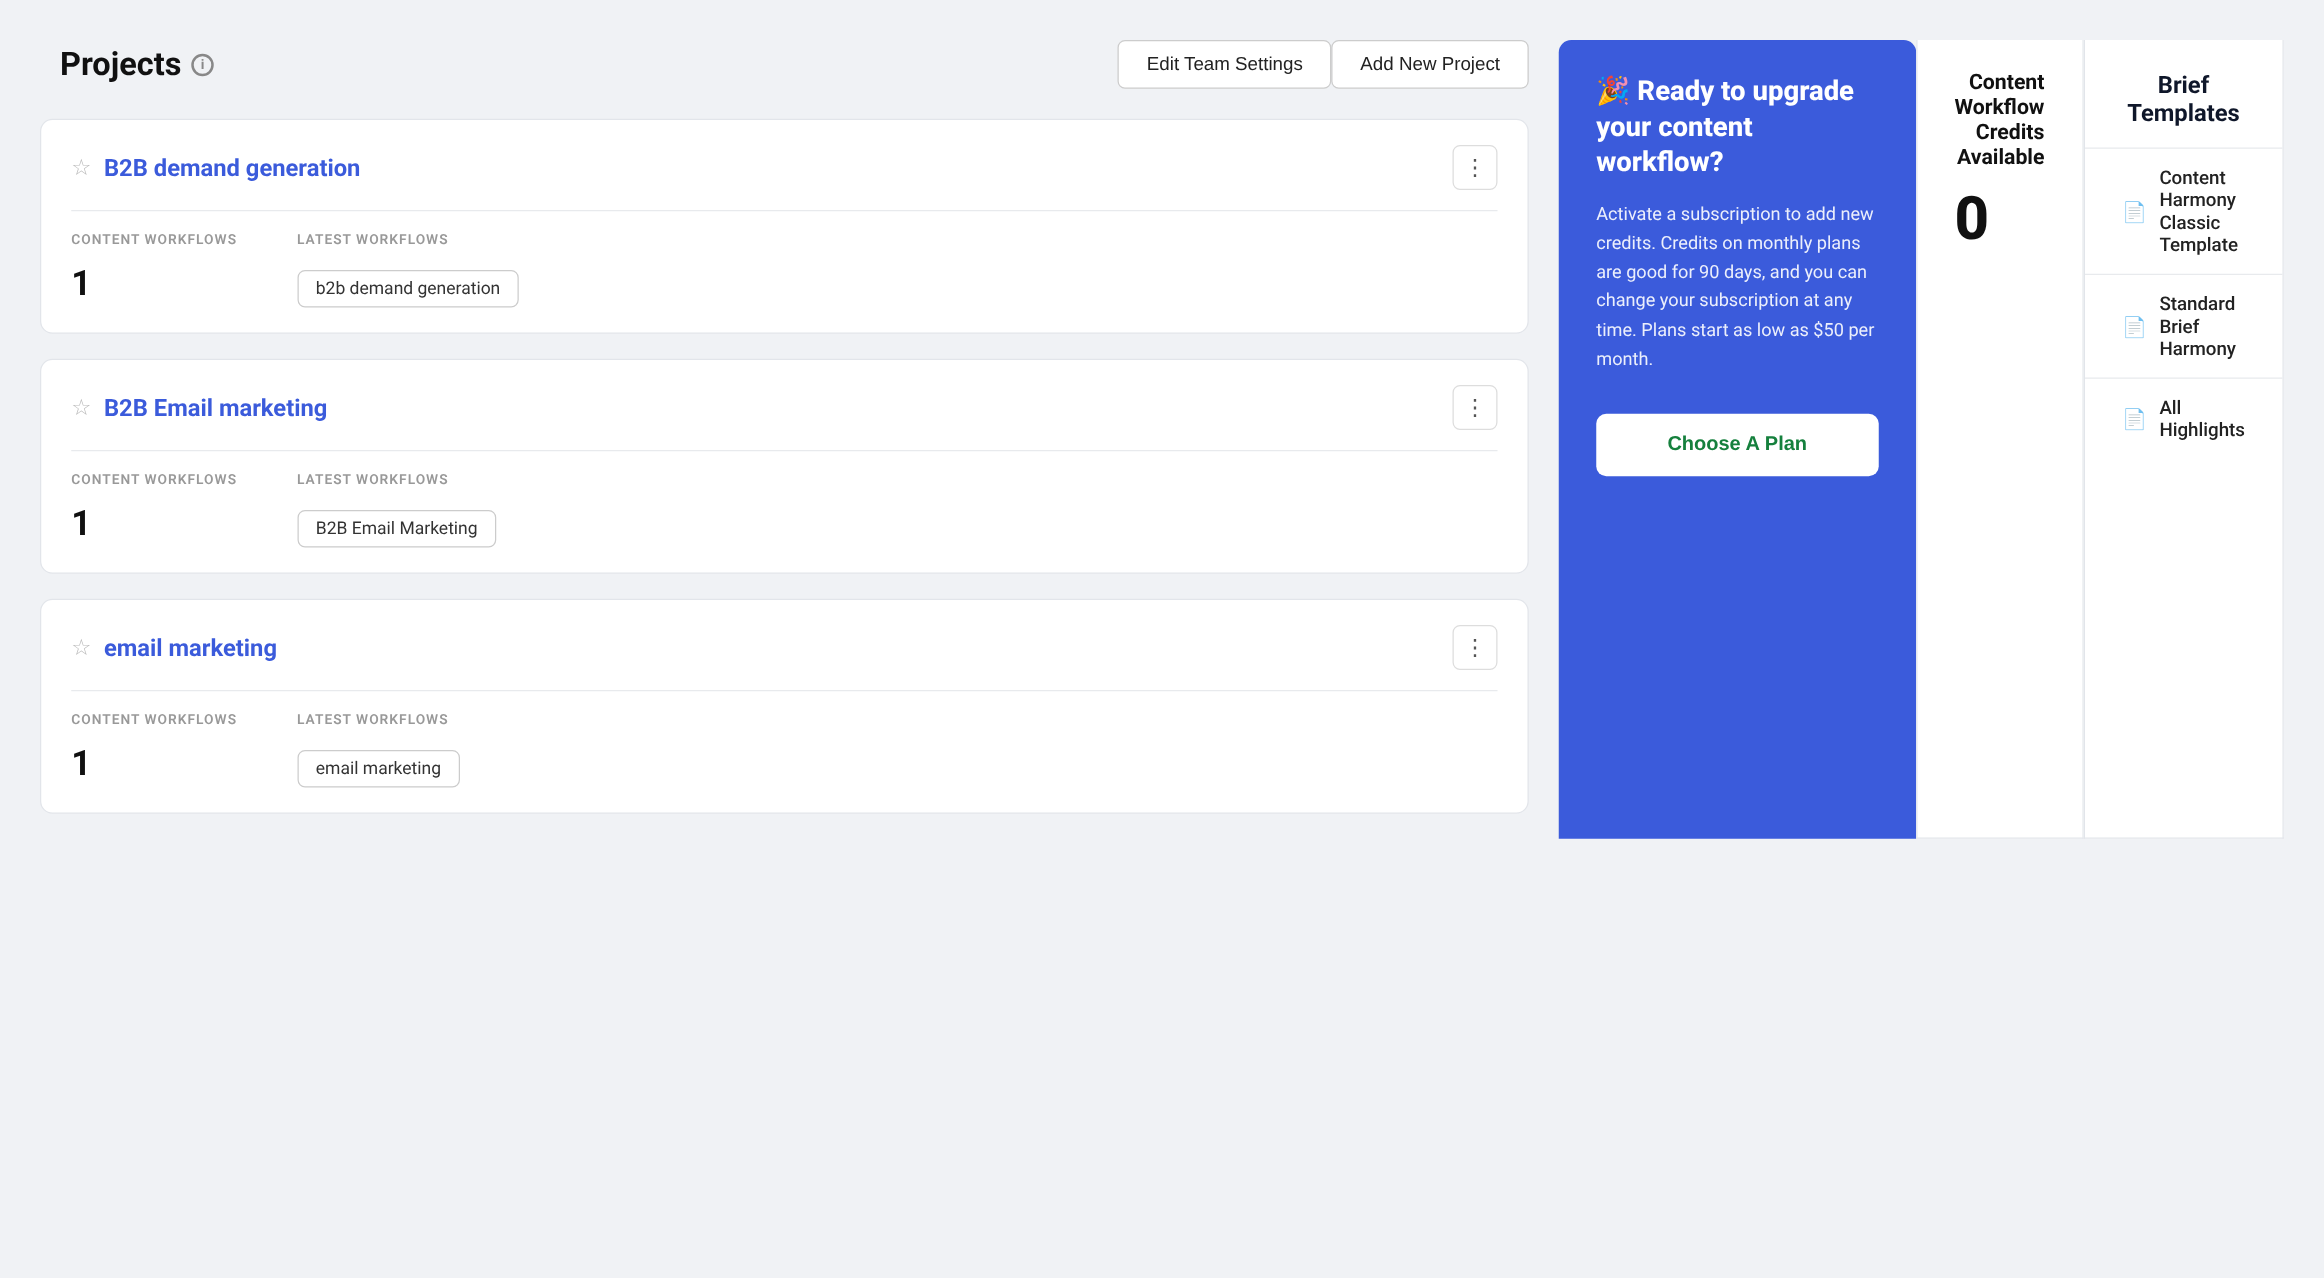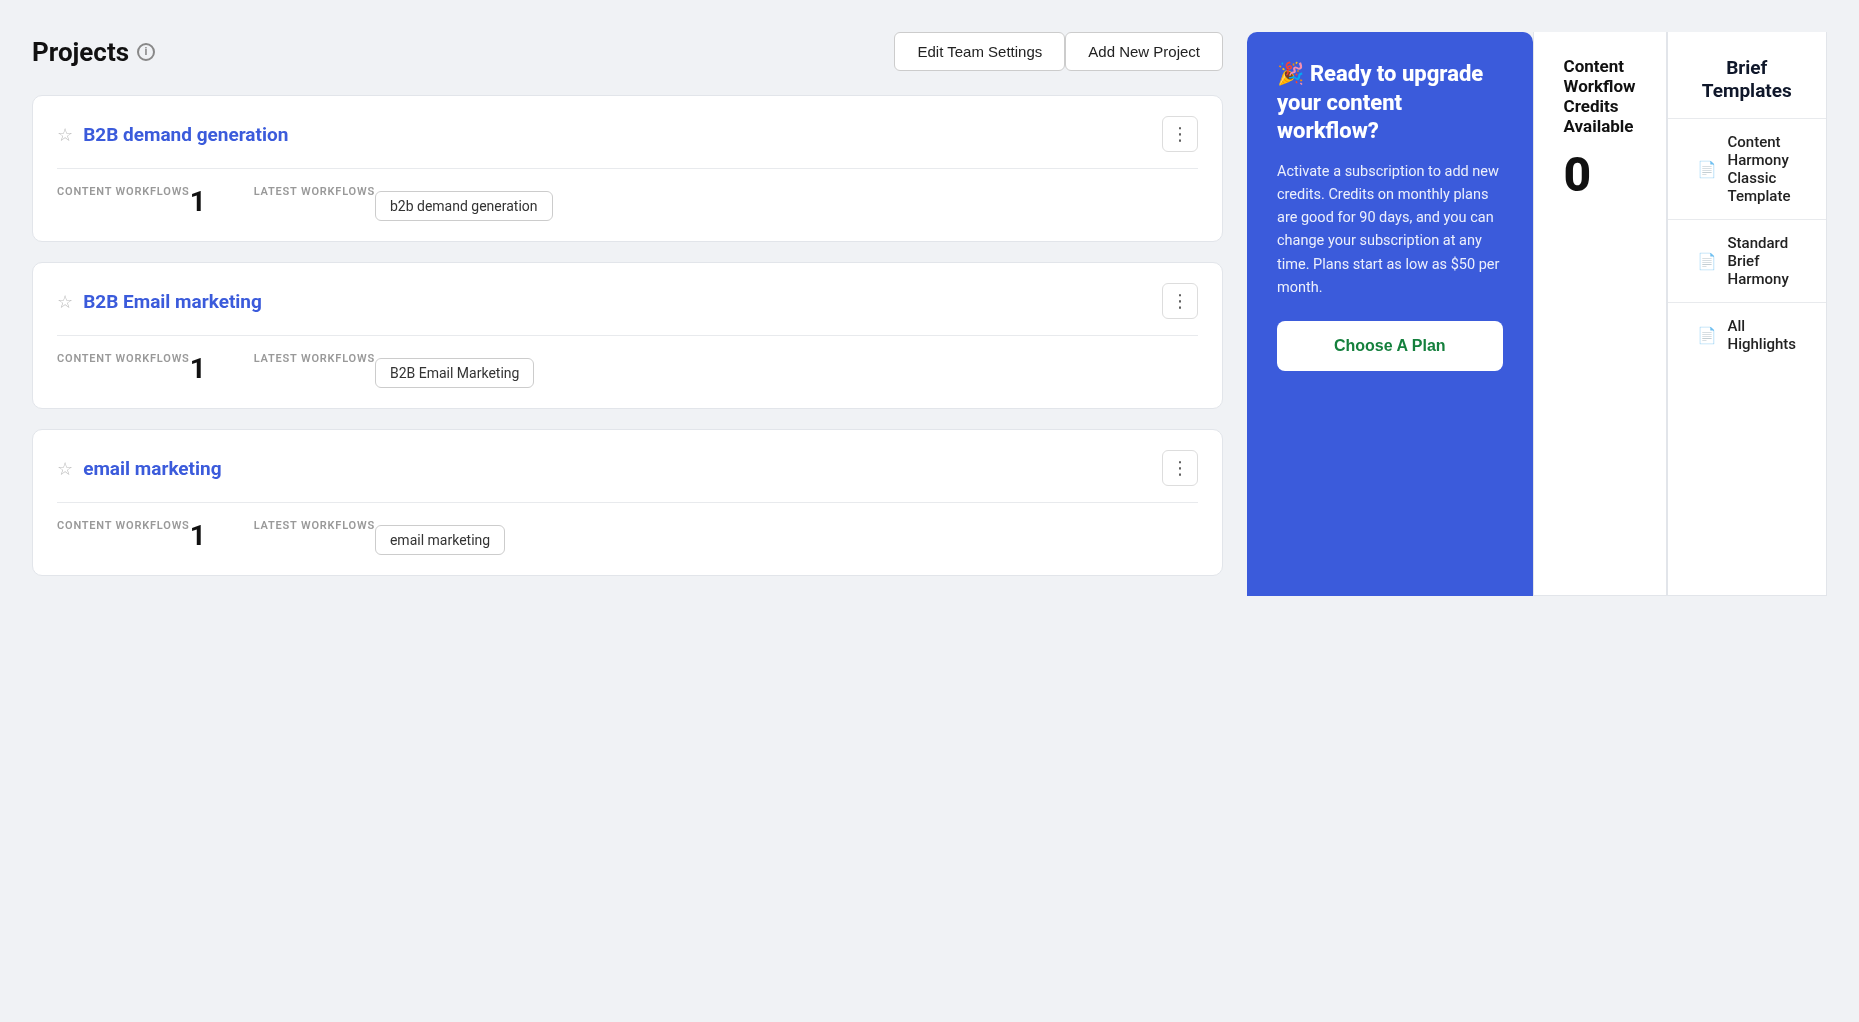--- a/index.html
+++ b/index.html
@@ -16,20 +16,21 @@
     }
     .left-panel {
       flex: 1;
       min-width: 0;
     }
     .page-header {
       display: flex;
       align-items: center;
       justify-content: space-between;
       margin-bottom: 24px;
+      margin-left: 16px;
     }
     .page-title-group {
       display: flex;
       align-items: center;
       gap: 8px;
     }
     .page-title {
       font-size: 26px;
       font-weight: 700;
       color: #111;
@@ -108,22 +109,22 @@
       border-top: 1px solid #e8eaed;
       margin: 0 24px;
     }
     .project-stats {
       display: flex;
       gap: 48px;
       padding: 16px 24px 20px;
     }
     .stat-group {
       display: flex;
-      flex-direction: row;
-      gap: 0;
+      flex-direction: column;
+      gap: 12px;
     }
     .stat-label {
       font-size: 11px;
       font-weight: 600;
       color: #999;
       letter-spacing: 0.8px;
       text-transform: uppercase;
     }
     .stat-value {
       font-size: 28px;
@@ -162,21 +163,21 @@
       margin-bottom: 14px;
       line-height: 1.3;
     }
     .upgrade-title .party-icon {
       font-size: 22px;
     }
     .upgrade-description {
       font-size: 14.5px;
       color: rgba(255,255,255,0.9);
       line-height: 1.6;
-      margin-bottom: 22px;
+      margin-bottom: 32px;
     }
     .choose-plan-btn {
       width: 100%;
       padding: 16px;
       background: #fff;
       border: none;
       border-radius: 8px;
       font-size: 16px;
       font-weight: 700;
       color: #15803d;
@@ -188,20 +189,21 @@
       background: #fff;
       border: 1px solid #e2e5ea;
       border-top: none;
       padding: 24px 30px 28px;
     }
     .credits-title {
       font-size: 17px;
       font-weight: 700;
       color: #111;
       margin-bottom: 10px;
+      text-align: right;
     }
     .credits-value {
       font-size: 48px;
       font-weight: 800;
       color: #111;
     }
 
     .brief-templates-card {
       background: #fff;
       border: 1px solid #e2e5ea;

